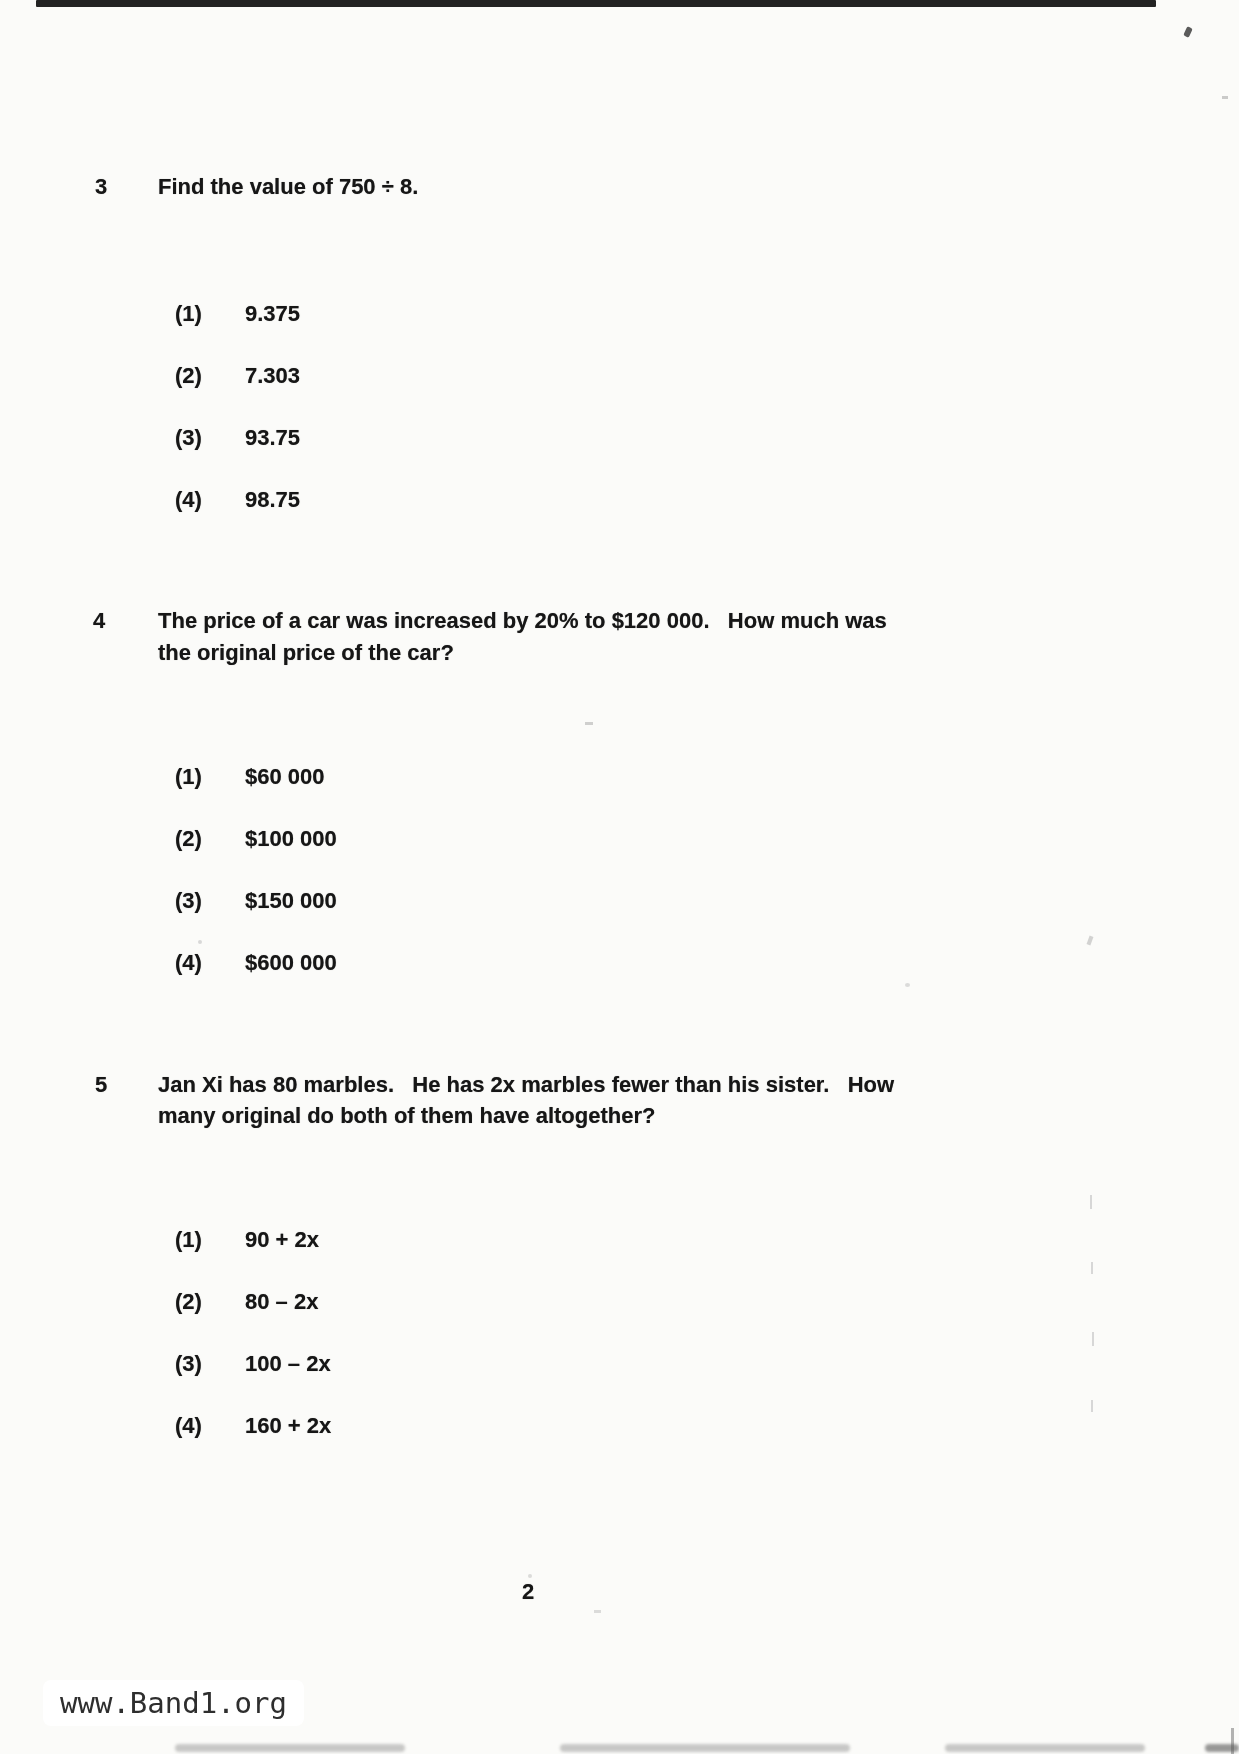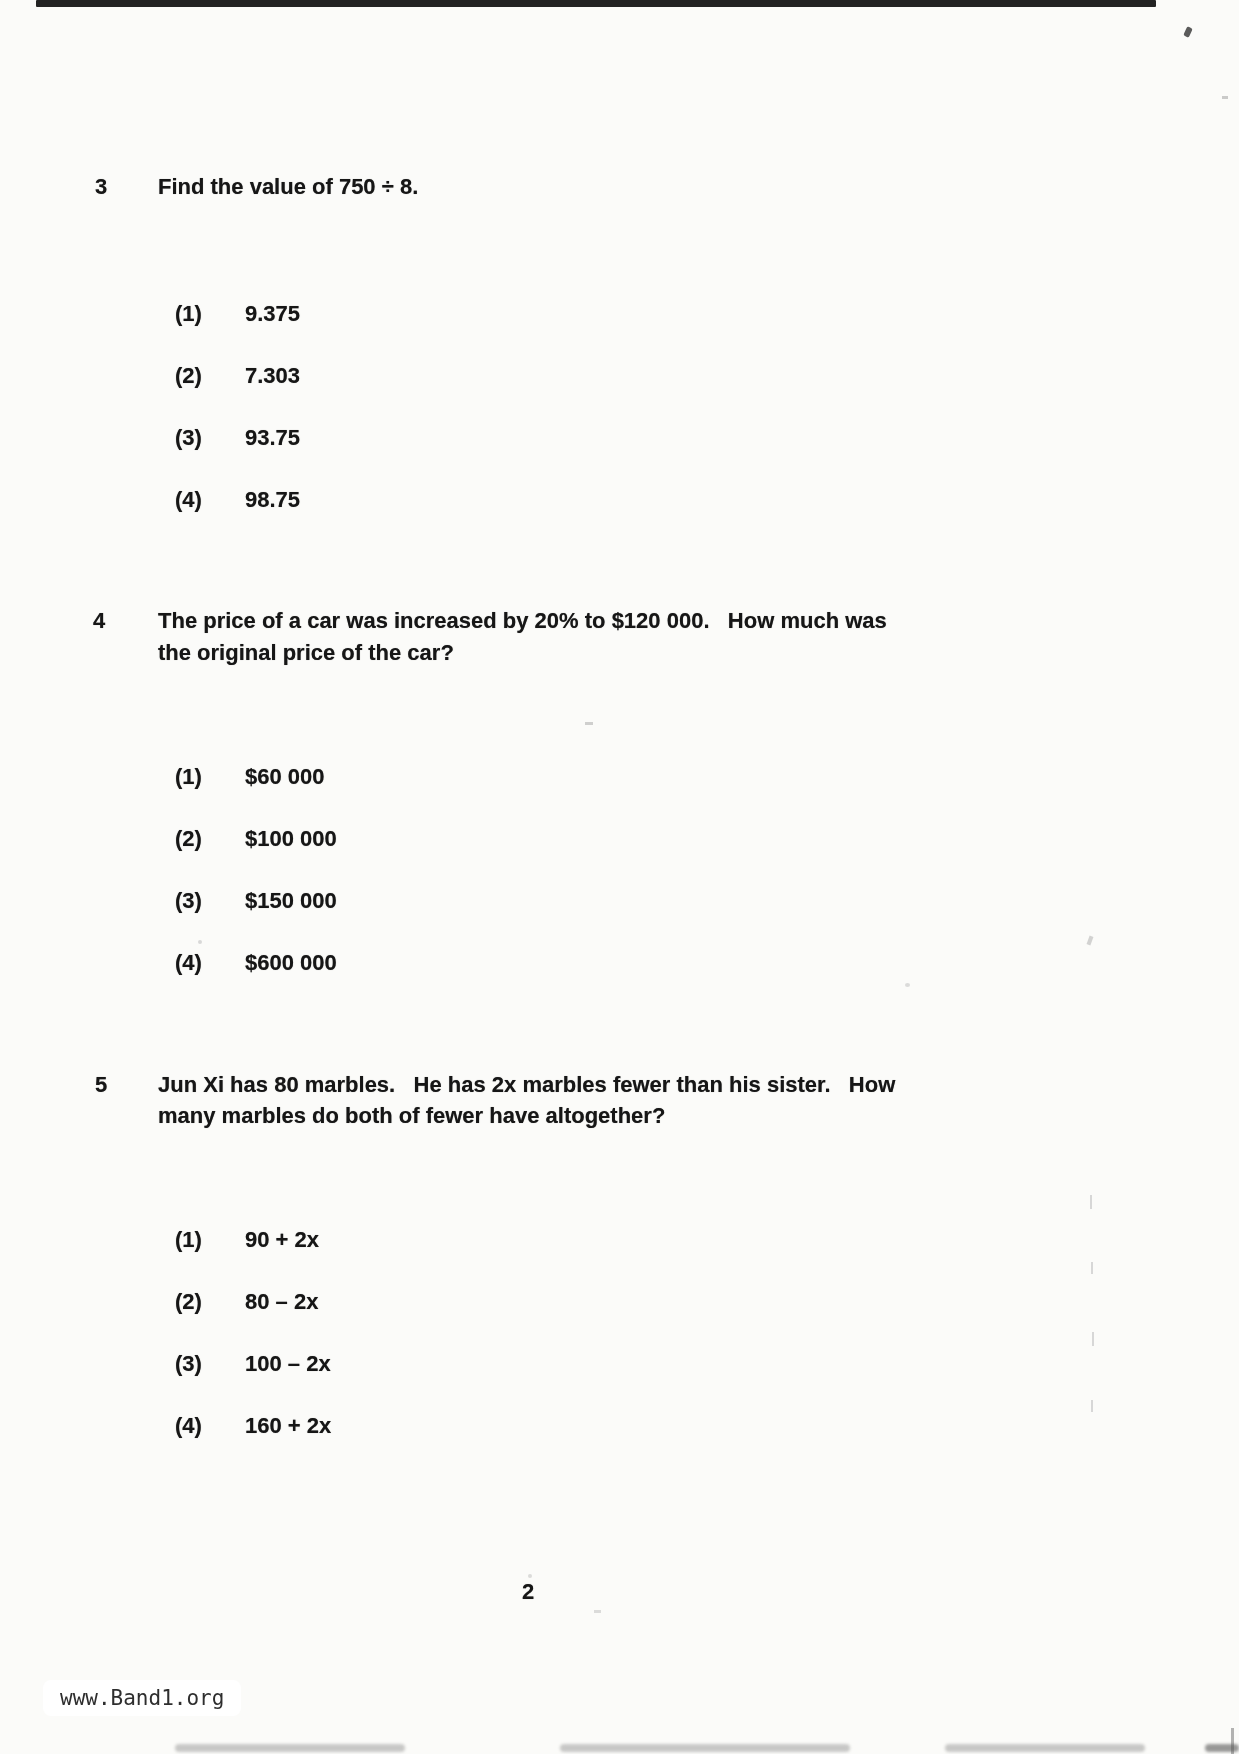--- a/index.html
+++ b/index.html
@@ -29,21 +29,21 @@
     text-align:center;font-size:22px;font-weight:700;color:#161616;
     text-shadow:0 0 0.7px rgba(20,20,20,0.55);
   }
   .watermark{
     position:absolute;left:43px;top:1680px;
     background:#ffffff;border-radius:8px;
     padding:6px 17px;
   }
   .watermark span{
     font-family:"DejaVu Sans Mono", monospace;
-    font-size:21px;font-weight:400;color:#2e2e2e;
+    font-size:29px;font-weight:400;color:#2e2e2e;
     white-space:pre;
   }
   .speck{position:absolute;background:#777;}
   .smudge{
     position:absolute;height:8px;background:#8a8a8a;
     opacity:0.45;filter:blur(1.5px);border-radius:4px;
   }
 </style>
 </head>
 <body>
@@ -82,22 +82,22 @@
 
     <span class="txt" style="left:175px;top:887px">(3)</span>
     <span class="txt" style="left:245px;top:887px">$150 000</span>
 
     <span class="txt" style="left:175px;top:949px">(4)</span>
     <span class="txt" style="left:245px;top:949px">$600 000</span>
   </section>
 
   <section>
     <span class="txt" style="left:95px;top:1071px">5</span>
-    <span class="txt" style="left:158px;top:1071px">Jun Xi has 80 marbles.   He has 2x marbles fewer than his sister.   How</span>
-    <span class="txt" style="left:158px;top:1102px">many marbles do both of fewer have altogether?</span>
+    <span class="txt" style="left:158px;top:1071px">Jan Xi has 80 marbles.   He has 2x marbles fewer than his sister.   How</span>
+    <span class="txt" style="left:158px;top:1102px">many original do both of them have altogether?</span>
 
     <span class="txt" style="left:175px;top:1226px">(1)</span>
     <span class="txt" style="left:245px;top:1226px">90 + 2x</span>
 
     <span class="txt" style="left:175px;top:1288px">(2)</span>
     <span class="txt" style="left:245px;top:1288px">80 – 2x</span>
 
     <span class="txt" style="left:175px;top:1350px">(3)</span>
     <span class="txt" style="left:245px;top:1350px">100 – 2x</span>
 

